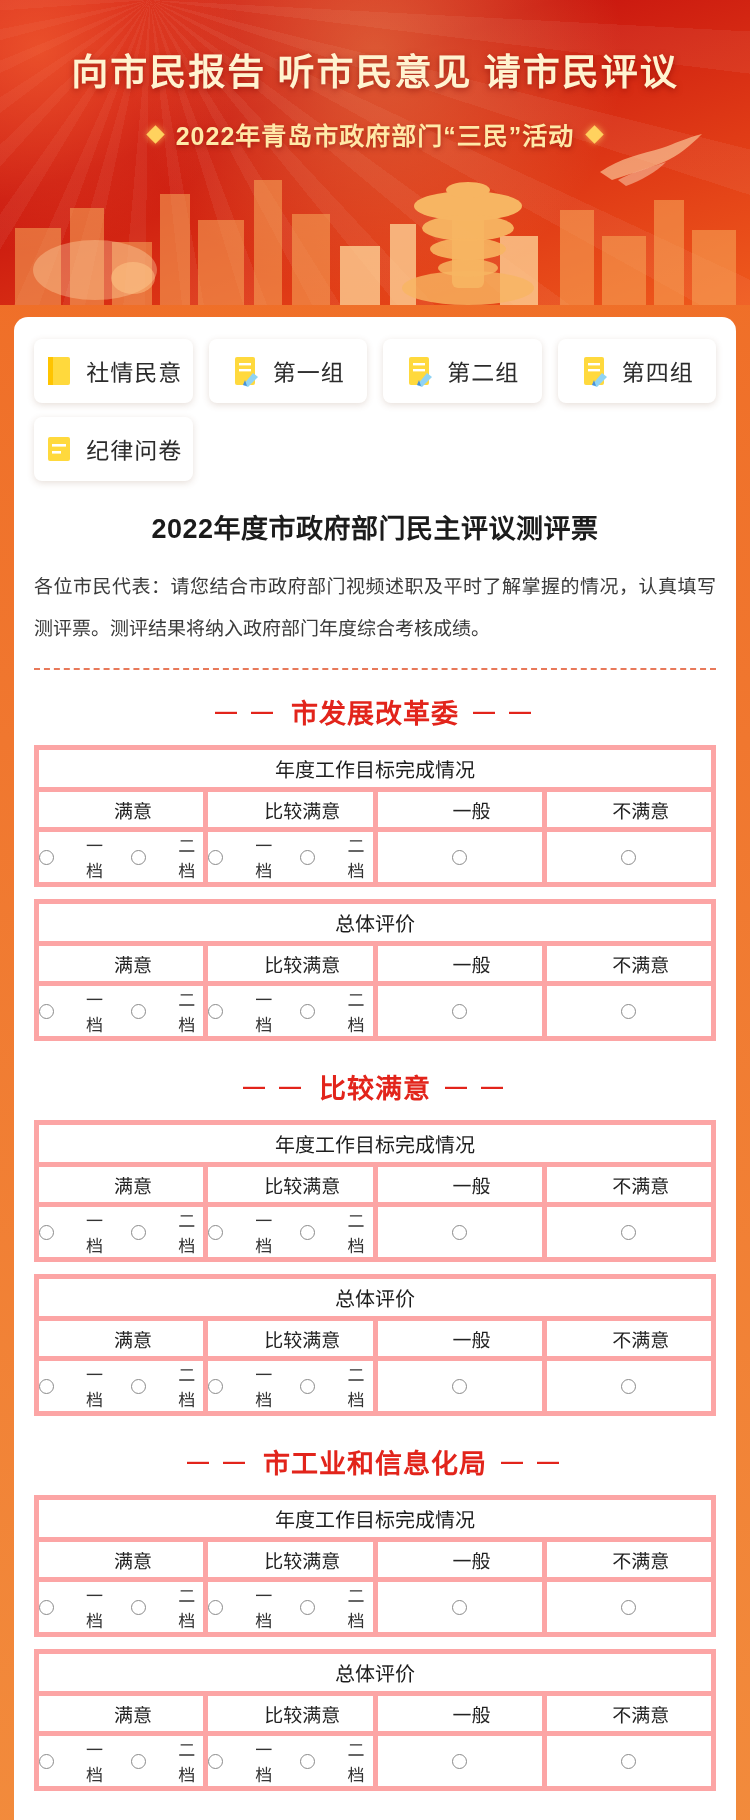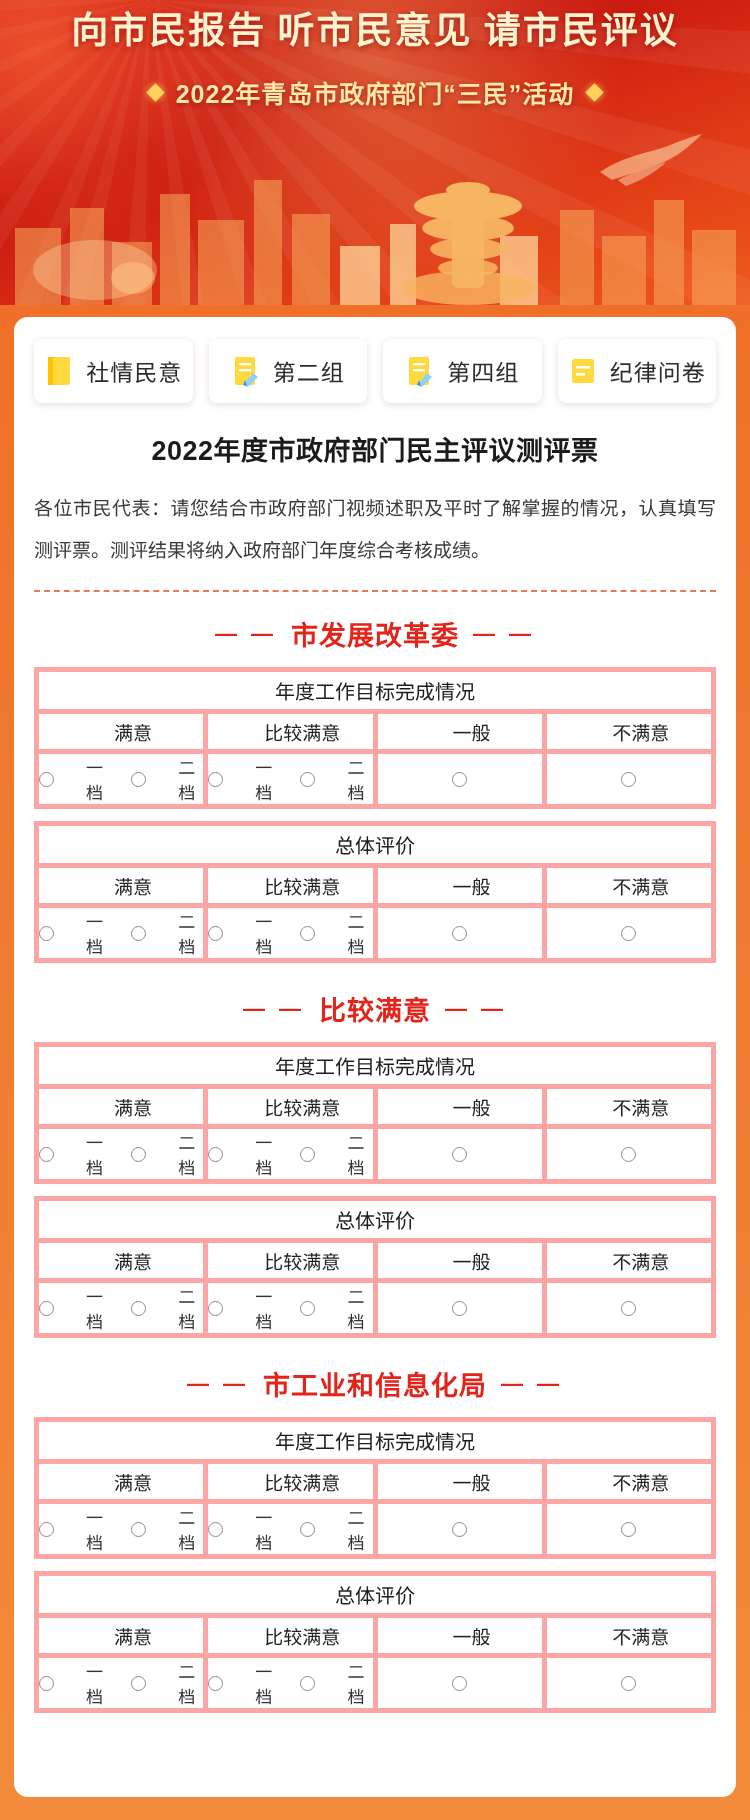--- a/index.html
+++ b/index.html
@@ -36,20 +36,21 @@
   .banner .glow-left {
     position: absolute; left: -60px; top: -40px; width: 330px; height: 300px;
     background: radial-gradient(circle at 30% 30%, rgba(255,120,60,.55), rgba(200,20,15,0) 65%);
   }
   .banner .skyline {
     position: absolute; left: 0; right: 0; bottom: 0; height: 155px;
   }
   .banner .headline {
     position: relative;
     text-align: center;
+    padding-top: 42px;
     color: #fff3d0;
     font-size: 37px;
     font-weight: 700;
     letter-spacing: 2px;
     text-shadow: 0 2px 6px rgba(120,0,0,.55);
     font-family: "Liberation Serif", "DejaVu Serif", serif;
   }
   .banner .subline {
     position: relative;
     text-align: center;
@@ -264,20 +265,30 @@
     <div class="tabs">
 
       <div class="tab">
         <svg class="ico" viewBox="0 0 30 32">
           <rect x="4" y="2" width="22" height="28" rx="2" fill="#ffd93d"></rect>
           <rect x="4" y="2" width="5" height="28" fill="#ffc400"></rect>
         </svg>
         <span class="t-label">社情民意</span>
       </div>
 
+      <div class="tab">
+        <svg class="ico" viewBox="0 0 30 32">
+          <rect x="4" y="2" width="20" height="28" rx="2" fill="#ffd93d"></rect>
+          <rect x="8" y="8" width="12" height="2.4" fill="#fff"></rect>
+          <rect x="8" y="14" width="12" height="2.4" fill="#fff"></rect>
+          <path d="M12 30 L22 18 L27 22 L17 32 Z" fill="#8fd3f4"></path>
+          <path d="M12 30 L14 25 L16 31 Z" fill="#4a90d9"></path>
+        </svg>
+        <span class="t-label">第一组</span>
+      </div>
 
       <div class="tab">
         <svg class="ico" viewBox="0 0 30 32">
           <rect x="4" y="2" width="20" height="28" rx="2" fill="#ffd93d"></rect>
           <rect x="8" y="8" width="12" height="2.4" fill="#fff"></rect>
           <rect x="8" y="14" width="12" height="2.4" fill="#fff"></rect>
           <path d="M12 30 L22 18 L27 22 L17 32 Z" fill="#8fd3f4"></path>
           <path d="M12 30 L14 25 L16 31 Z" fill="#4a90d9"></path>
         </svg>
         <span class="t-label">第二组</span>

